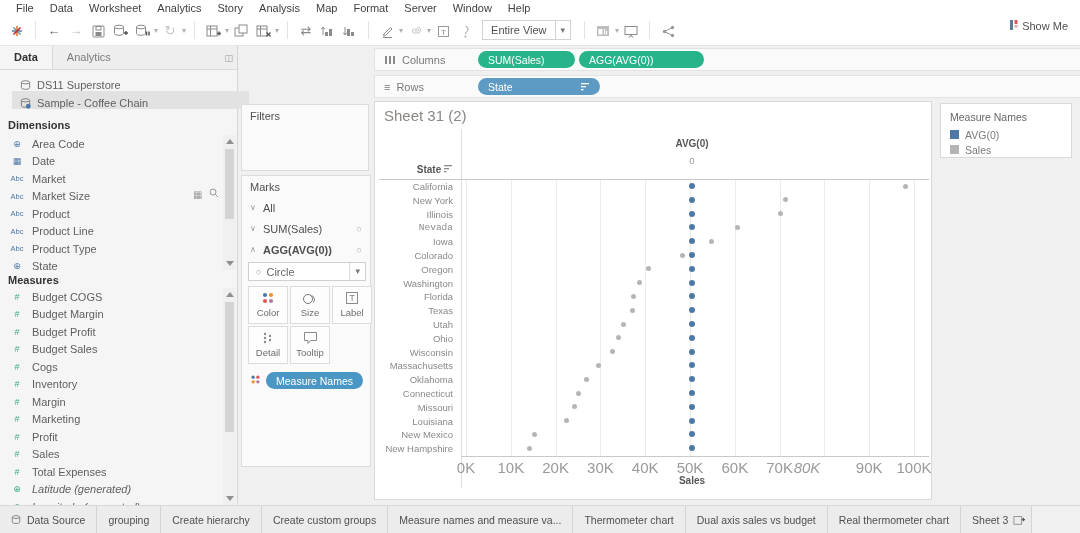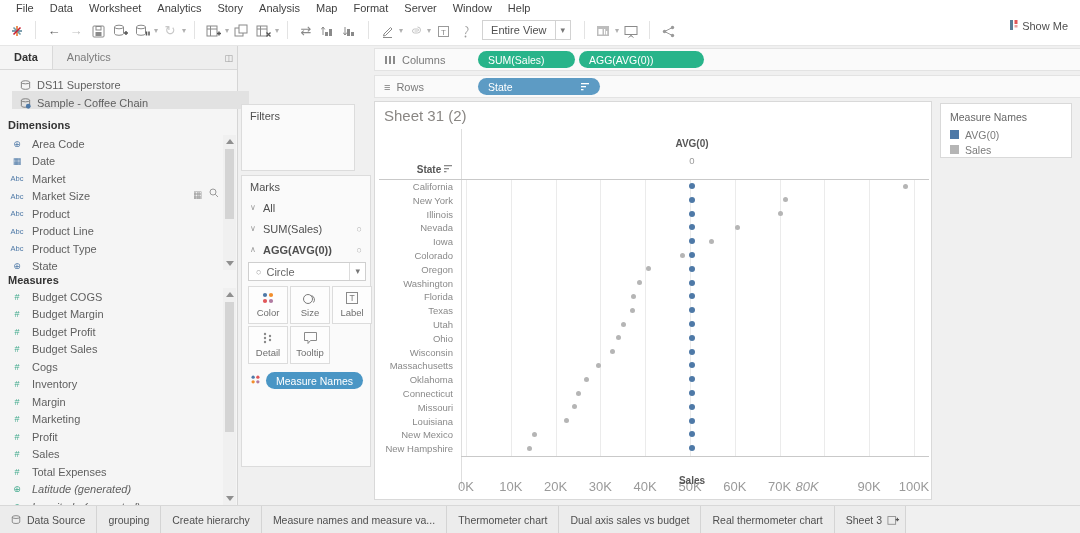--- a/index.html
+++ b/index.html
@@ -62,21 +62,21 @@
   .shelf-pills { display:flex; gap:4px; }
   .gpill { background:#28b48a; }
   .bpill { background:#5d9bc4; display:inline-flex; align-items:center; }
 
   
   #chart-card { position:absolute; left:1px; top:55px; width:558px; height:399px; background:#fff; border:1px solid #d9d9d9; }
   #sheet-title { position:absolute; left:9px; top:5px; font-size:15px; color:#8a8784; }
   .gridline { position:absolute; width:1px; background:#ebebeb; }
   .axis-line { position:absolute; height:1px; background:#c9c9c9; }
   .state-lbl { position:absolute; text-align:right; width:78px; color:#8a8a8a; font-size:9.5px; white-space:nowrap; }
-  .tick-lbl { position:absolute; color:#9a9a9a; font-size:13px; transform:translateX(-50%);margin-top:20px; }
+  .tick-lbl { position:absolute; color:#9a9a9a; font-size:15px; transform:translateX(-50%); }
   .dot { position:absolute; border-radius:50%; }
 
   
   #legend-card { position:absolute; left:567px; top:57px; width:132px; height:55px; background:#fff; border:1px solid #d9d9d9; }
   #legend-title { padding:7px 0 4px 9px; color:#666; font-size:10.5px; }
   .legend-item { display:flex; align-items:center; gap:6px; padding:1.5px 0 1.5px 9px; color:#7a7a7a; font-size:10.5px; }
   .legend-swatch { width:9px; height:9px; }
 
   
   #tabbar { left:0; top:505px; width:1080px; height:28px; background:#f0f0f0; border-top:1px solid #d8d8d8; display:flex; align-items:stretch; position:absolute; }
@@ -379,21 +379,21 @@
           <span style="font-style: italic;">Longitude (generated)</span>
         </div>
       </div>
     <div class="scrollbar" style="top:242px; height:217px;">
       <div class="sb-arrow sb-up"></div>
         <div class="sb-arrow sb-dn"></div>
         <div class="sb-thumb" style="top:14px; height:130px;"></div>
     </div>
   </div>
 
-  <div class="card" style="left:241px; top:104px; width:114px; height:67px;">
+  <div class="card" style="left:241px; top:104px; width:128px; height:67px;">
     <div class="card-label">Filters</div>
   </div>
   <div class="card" style="left:241px; top:175px; width:130px; height:292px;">
     <div class="card-label">Marks</div>
     <div id="marks-layers" style="margin-top:4px;">
         <div class="marks-row">
           <span class="chev">∨</span>
           <span>All</span>
         </div>
         <div class="marks-row">
@@ -528,21 +528,21 @@
               </svg></span></div>
           <div class="state-lbl" style="left: 0px; top: 79px; position: absolute;">California</div>
           <div class="dot" style="left: 527.54px; top: 81.5px; width: 5px; height: 5px; background: rgb(181, 181, 181); position: absolute;"></div>
           <div class="dot" style="left: 314px; top: 81px; width: 6px; height: 6px; background: rgb(78, 121, 167); position: absolute;"></div>
           <div class="state-lbl" style="left: 0px; top: 92.8px; position: absolute;">New York</div>
           <div class="dot" style="left: 408.372px; top: 95.3px; width: 5px; height: 5px; background: rgb(181, 181, 181); position: absolute;"></div>
           <div class="dot" style="left: 314px; top: 94.8px; width: 6px; height: 6px; background: rgb(78, 121, 167); position: absolute;"></div>
           <div class="state-lbl" style="left: 0px; top: 106.6px; position: absolute;">Illinois</div>
           <div class="dot" style="left: 403.444px; top: 109.1px; width: 5px; height: 5px; background: rgb(181, 181, 181); position: absolute;"></div>
           <div class="dot" style="left: 314px; top: 108.6px; width: 6px; height: 6px; background: rgb(78, 121, 167); position: absolute;"></div>
-          <div class="state-lbl" style="left: 0px; top: 120.4px; position: absolute;">Nevada</div>
+          <div class="state-lbl" style="left: 0px; top: 120.4px; position: absolute; font-family: Liberation Mono, monospace;">Nevada</div>
           <div class="dot" style="left: 359.54px; top: 122.9px; width: 5px; height: 5px; background: rgb(181, 181, 181); position: absolute;"></div>
           <div class="dot" style="left: 314px; top: 122.4px; width: 6px; height: 6px; background: rgb(78, 121, 167); position: absolute;"></div>
           <div class="state-lbl" style="left: 0px; top: 134.2px; position: absolute;">Iowa</div>
           <div class="dot" style="left: 334.452px; top: 136.7px; width: 5px; height: 5px; background: rgb(181, 181, 181); position: absolute;"></div>
           <div class="dot" style="left: 314px; top: 136.2px; width: 6px; height: 6px; background: rgb(78, 121, 167); position: absolute;"></div>
           <div class="state-lbl" style="left: 0px; top: 148px; position: absolute;">Colorado</div>
           <div class="dot" style="left: 305.332px; top: 150.5px; width: 5px; height: 5px; background: rgb(181, 181, 181); position: absolute;"></div>
           <div class="dot" style="left: 314px; top: 150px; width: 6px; height: 6px; background: rgb(78, 121, 167); position: absolute;"></div>
           <div class="state-lbl" style="left: 0px; top: 161.8px; position: absolute;">Oregon</div>
           <div class="dot" style="left: 271.284px; top: 164.3px; width: 5px; height: 5px; background: rgb(181, 181, 181); position: absolute;"></div>
@@ -619,20 +619,21 @@
   <div id="tabbar">
       <div class="sheet-tab">
         <svg width="10" height="10" viewBox="0 0 12 12">
           <ellipse cx="6" cy="2.5" rx="4.5" ry="1.7" fill="none" stroke="#7a7a7a"></ellipse>
           <path d="M1.5 2.5 v6 a4.5 1.7 0 0 0 9 0 v-6" fill="none" stroke="#7a7a7a"></path>
         </svg>
         <span>Data Source</span>
       </div>
       <div class="sheet-tab">grouping</div>
       <div class="sheet-tab">Create hierarchy</div>
+      <div class="sheet-tab">Create custom groups</div>
       <div class="sheet-tab">Measure names and measure va...</div>
       <div class="sheet-tab">Thermometer chart</div>
       <div class="sheet-tab">Dual axis sales vs budget</div>
       <div class="sheet-tab">Real thermometer chart</div>
       <div class="sheet-tab" style="overflow: hidden; max-width: 52px; padding-right: 0px; border-right: none;">Sheet 3</div>
       <div class="tab-new">
         <svg width="13" height="12" viewBox="0 0 15 14">
           <rect x="1" y="3" width="9" height="9" fill="none" stroke="#8a8a8a"></rect>
           <path d="M10 6.5 h4 M12 4.5 v4" stroke="#555" stroke-width="1.3"></path>
         </svg>

